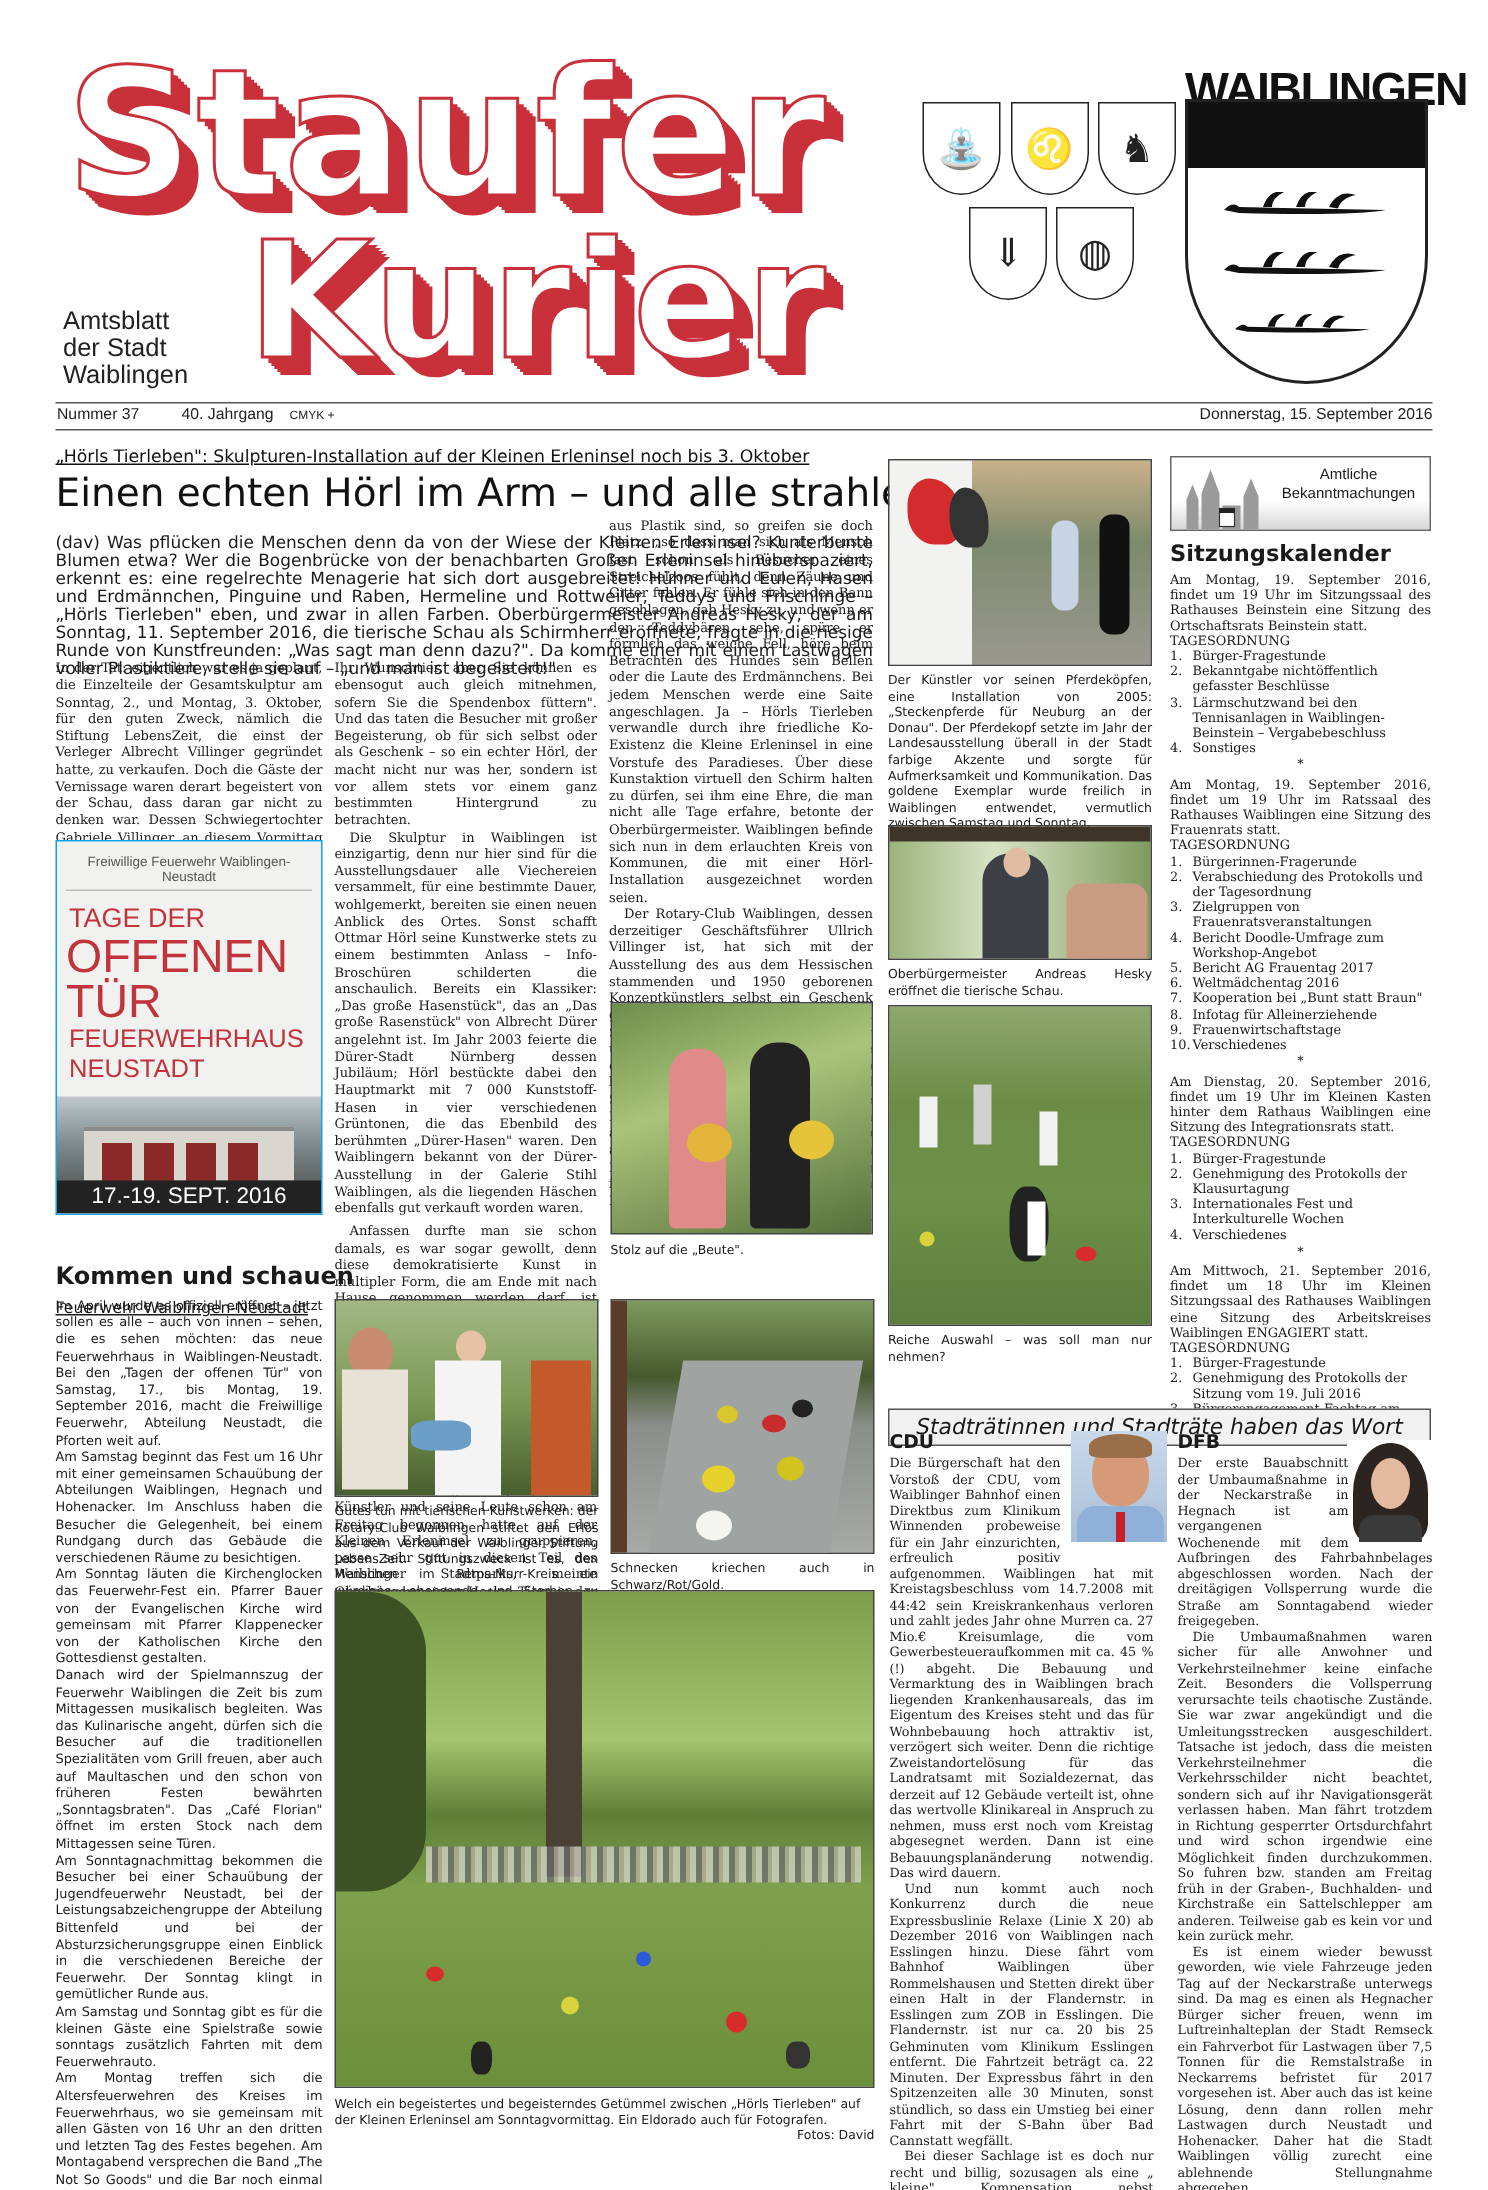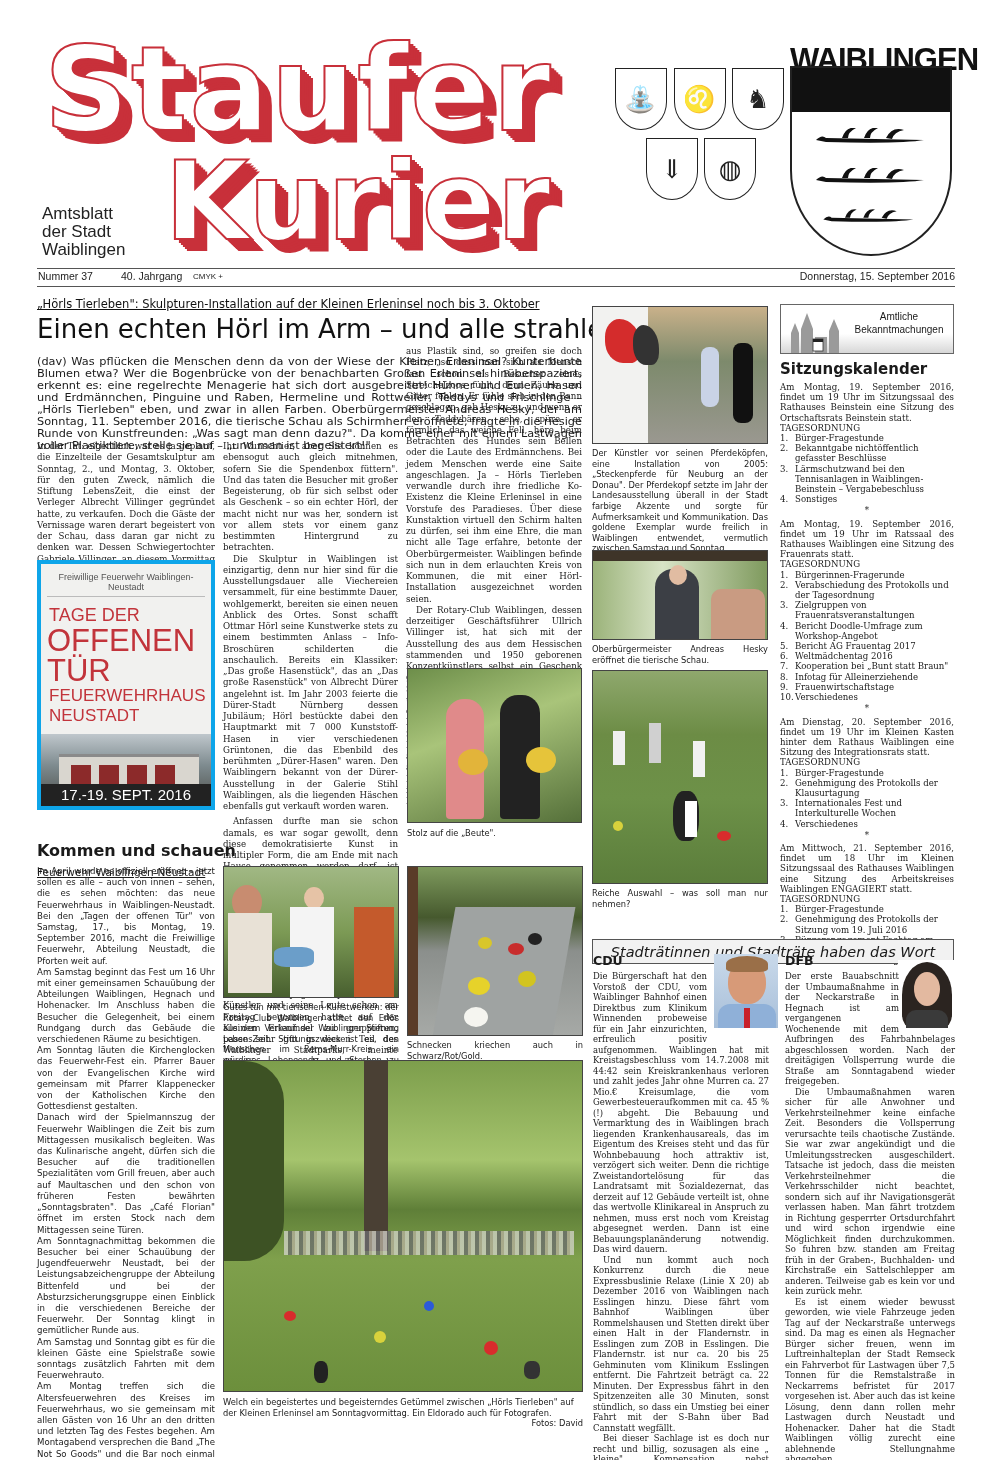--- a/index.html
+++ b/index.html
@@ -31,21 +31,21 @@
   .col { position: absolute; font-family: "DejaVu Serif", serif; font-size: 8.7px; line-height: 11.25px; text-align: justify; hyphens: auto; }
   .col p { text-indent: 10px; }
   .col p.first { text-indent: 0; }
   .col-sans { font-family: "DejaVu Sans", sans-serif; font-size: 8.6px; line-height: 11.2px; text-align: justify; }
   .col-sans p { text-indent: 0; }
 
   .photo { position: absolute; border: 1px solid #444; overflow: hidden; }
   .caption { position: absolute; font-family: "DejaVu Sans", sans-serif; font-size: 8.3px; line-height: 10.6px; text-align: justify; }
 
   
-  .poster { left: 37px; top: 560px; width: 178px; height: 250px; border: 4px solid #0ea5e9; background: #f1f1ef; overflow: hidden; }
+  .poster { left: 37px; top: 560px; width: 178px; height: 250px; border: 1px solid #0ea5e9; background: #f1f1ef; overflow: hidden; }
   .poster .p-head { font-family: "Liberation Sans", sans-serif; font-size: 9px; color: #555; text-align: center; padding-top: 8px; border-bottom: 1px solid #bbb; padding-bottom: 4px; margin: 0 6px; }
   .poster .p-tage { font-family: "Liberation Sans", sans-serif; font-size: 18px; color: #c2343b; margin: 8px 0 0 8px; }
   .poster .p-offen { font-family: "Liberation Sans", sans-serif; font-size: 31px; color: #c2343b; margin-left: 6px; line-height: 30px; }
   .poster .p-haus { font-family: "Liberation Sans", sans-serif; font-size: 17px; color: #c2343b; margin-left: 8px; }
   .poster .p-days { display: flex; gap: 8px; margin: 10px 0 0 8px; font-family: "Liberation Sans", sans-serif; font-size: 8.5px; color: #c2343b; flex-direction: column; }
   .poster .p-sub { font-size: 4px; color: #666; line-height: 5px; }
   .poster .p-img { position: absolute; left: 0; right: 0; top: 170px; height: 58px; background: linear-gradient(#bfc7cc, #7d8a8e 55%, #5c615f); }
   .poster .p-img .bldg { position: absolute; left: 18px; top: 20px; width: 140px; height: 36px; background: #d9d6cf; border-top: 3px solid #8a8a8a; }
   .poster .p-img .door { position: absolute; top: 8px; width: 20px; height: 26px; background: #8c2a2a; }
   .poster .p-date { position: absolute; left: 0; right: 0; bottom: 0; height: 22px; background: #222; color: #fff; font-family: "Liberation Sans", sans-serif; font-size: 15px; text-align: center; line-height: 22px; }

